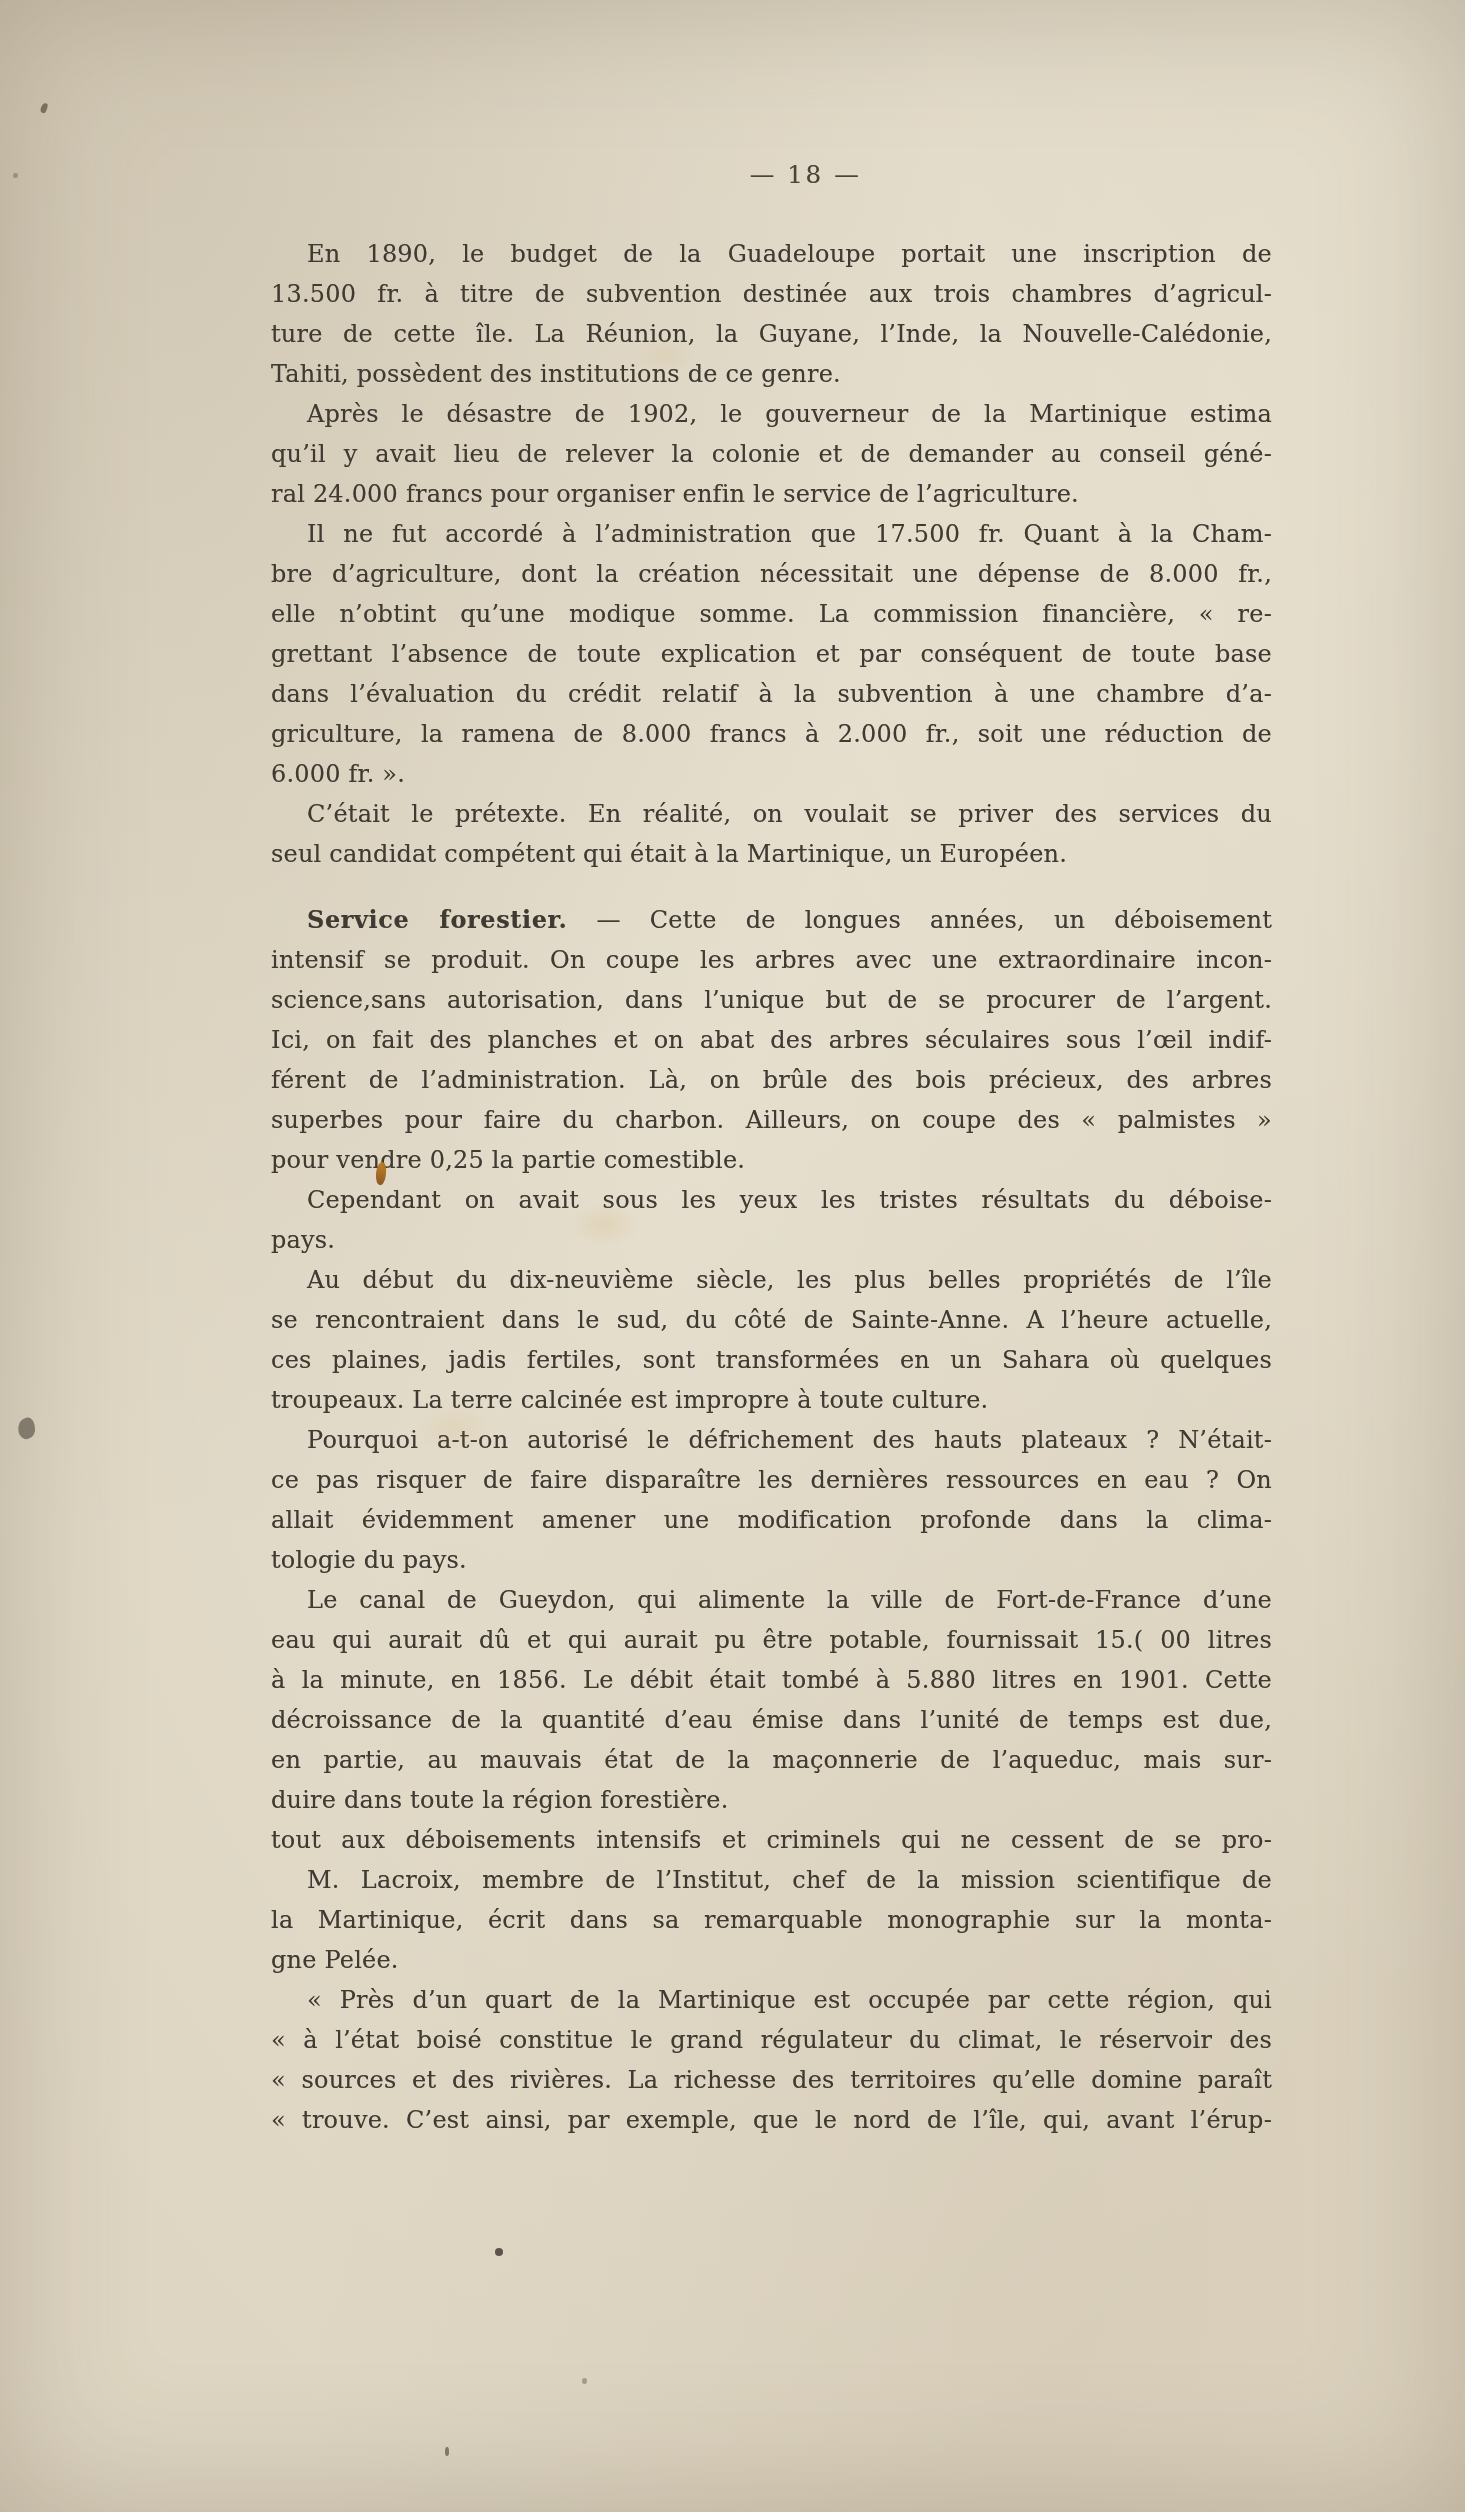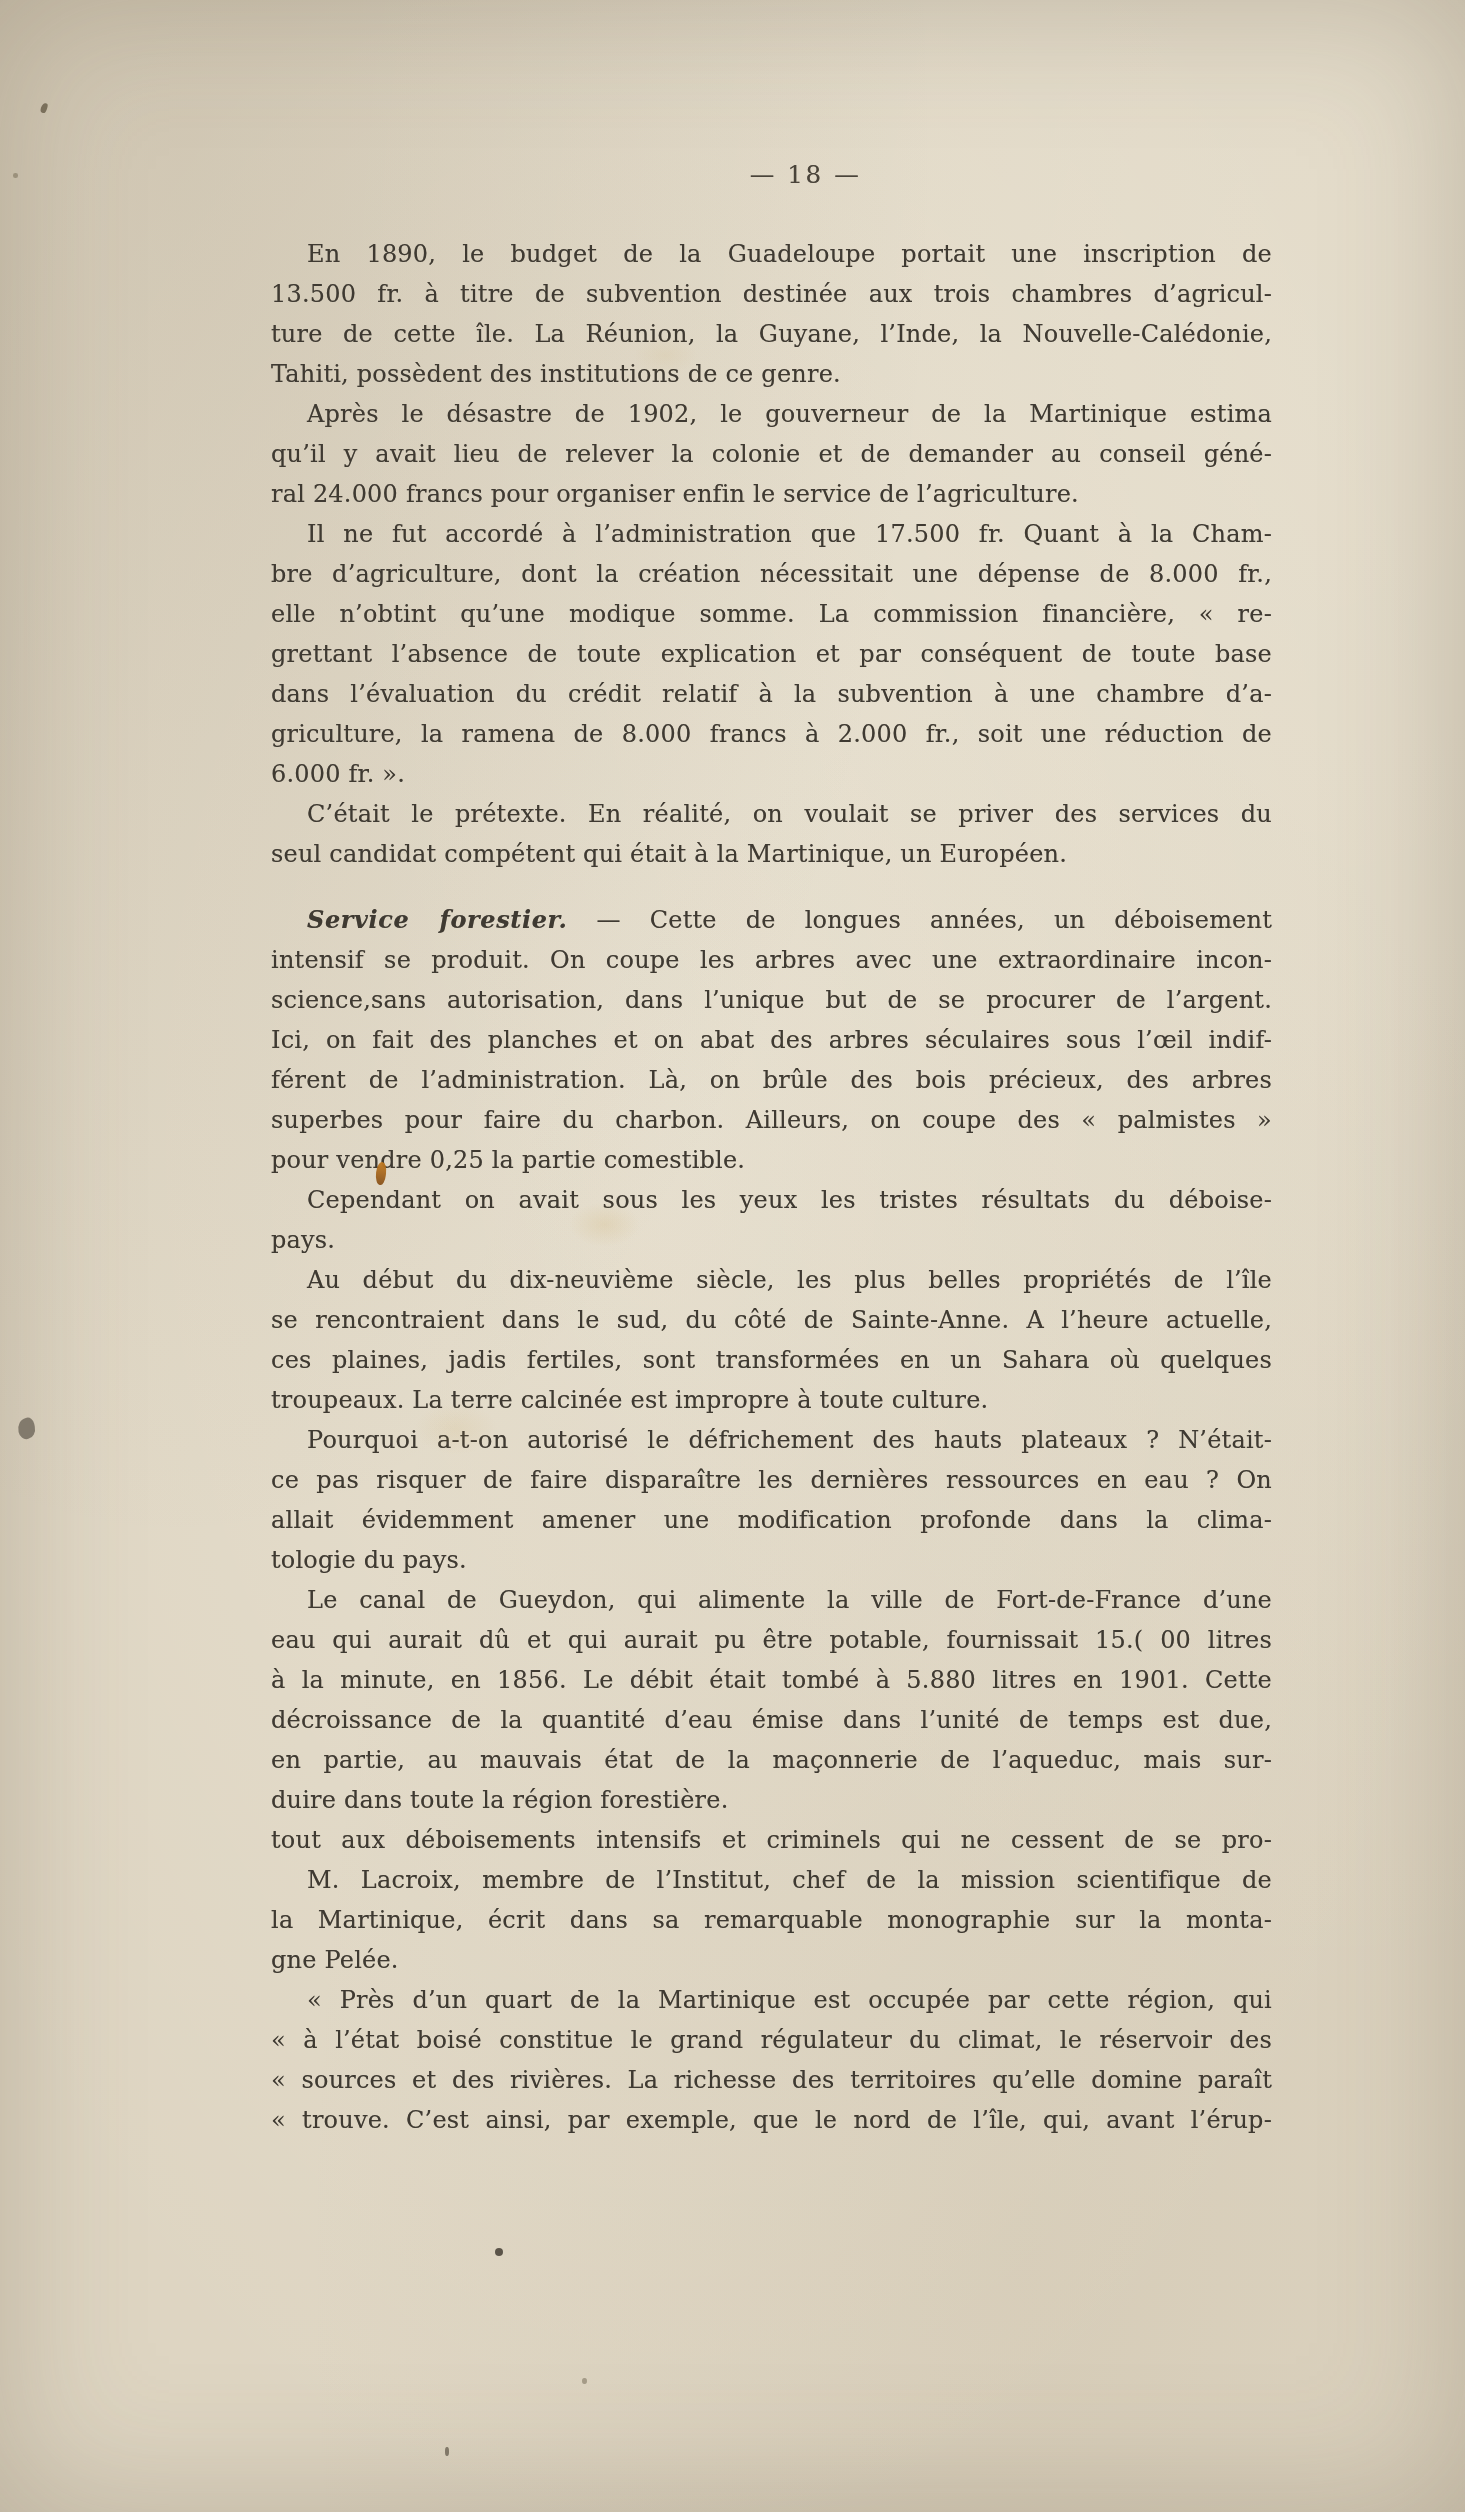--- a/index.html
+++ b/index.html
@@ -40,21 +40,21 @@
     text-shadow:0 0 0.6px rgba(63,58,50,0.42);
     margin-left:20px;
   }
   .line{
     text-align:justify;
     text-align-last:justify;
   }
   .line.lastline{ text-align-last:left; }
   .line.indent{ text-indent:36px; }
   .pgap{ height:26px; }
-  .lead-italic{ font-style:italic; font-weight:600; letter-spacing:0.6px; }
+  .lead-italic{ font-weight:600; letter-spacing:0.6px; }
 
   
   .artifact{ position:absolute; pointer-events:none; }
   .spk1{ left:41px; top:103px; width:5.8px; height:10.3px; background:rgba(96,86,64,0.75); border-radius:60% 40% 50% 50%; transform:rotate(18deg);}
   .spk2{ left:13px; top:173px; width:4.5px; height:4.5px; background:rgba(120,110,88,0.55); border-radius:50%;}
   .blot{ left:18px; top:1418px; width:17px; height:20.7px; background:#6e675a; opacity:0.8; border-radius:62% 38% 55% 45%; transform:rotate(-12deg);}
   .dot-below{ left:495px; top:2248px; width:8.4px; height:8.4px; background:#4d463c; border-radius:50%; opacity:0.9;}
   .spk5{ left:582px; top:2378px; width:4.5px; height:5.8px; background:rgba(110,100,80,0.5); border-radius:50%;}
   .spk6{ left:445px; top:2447px; width:3.9px; height:9px; background:rgba(72,64,50,0.6); border-radius:45%;}
   .stain-orange{ left:376px; top:1162px; width:9.7px; height:23px;

